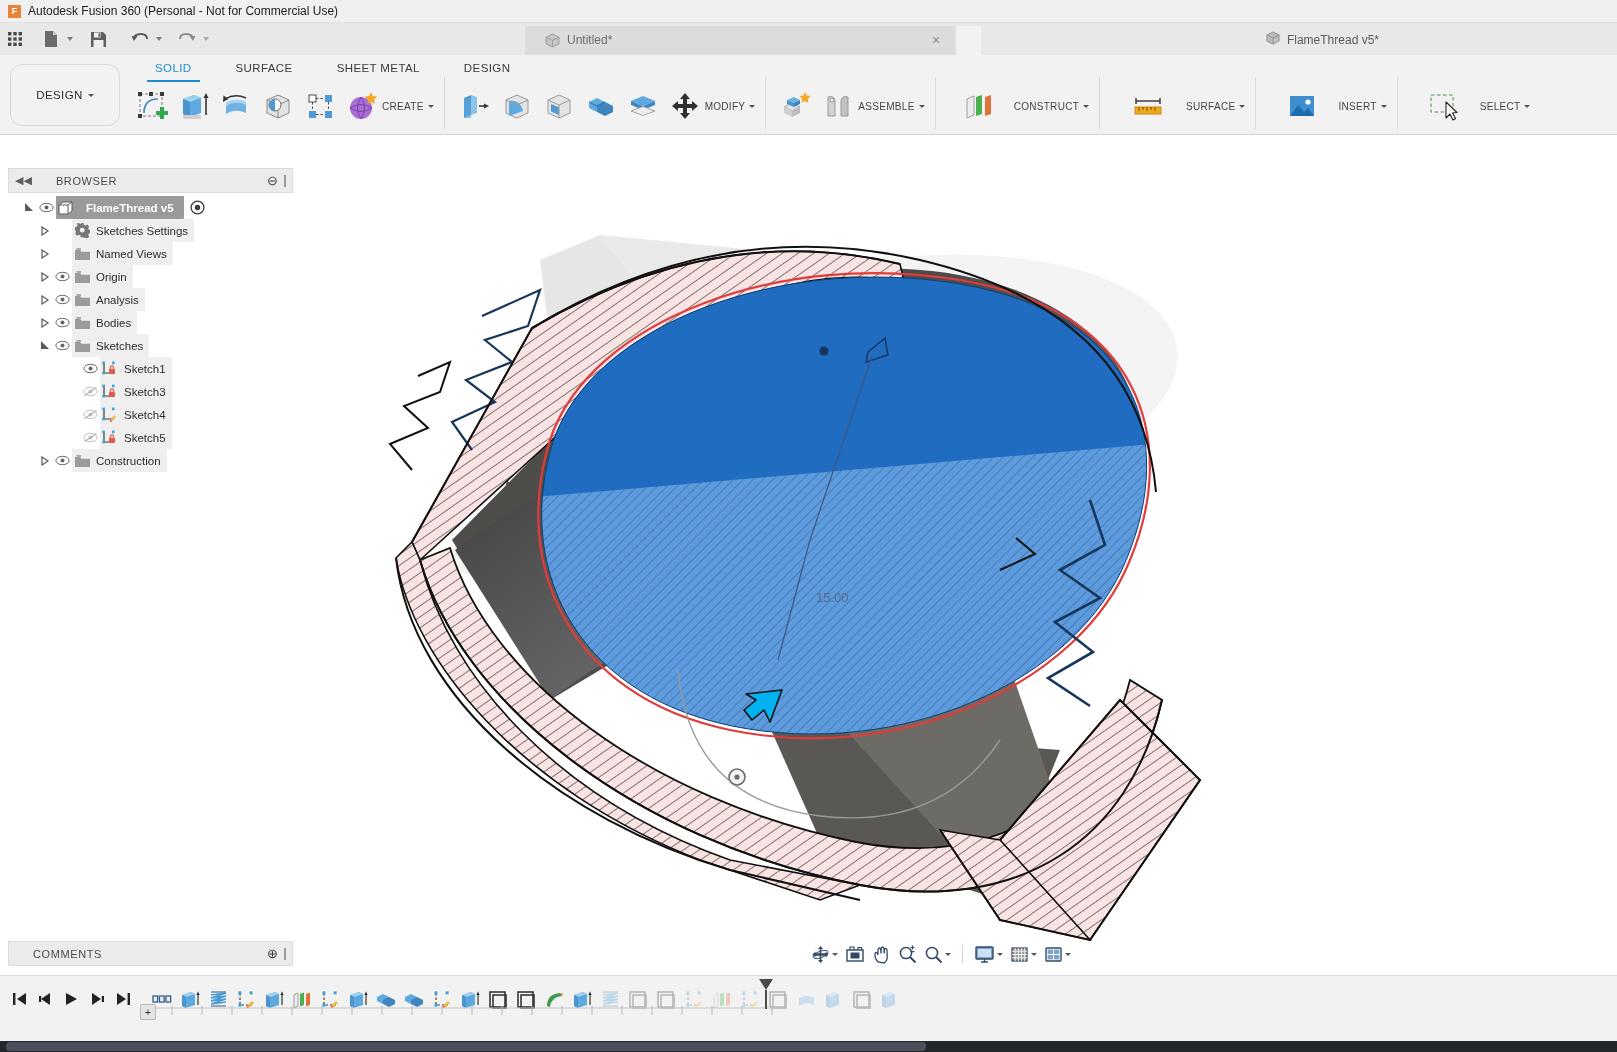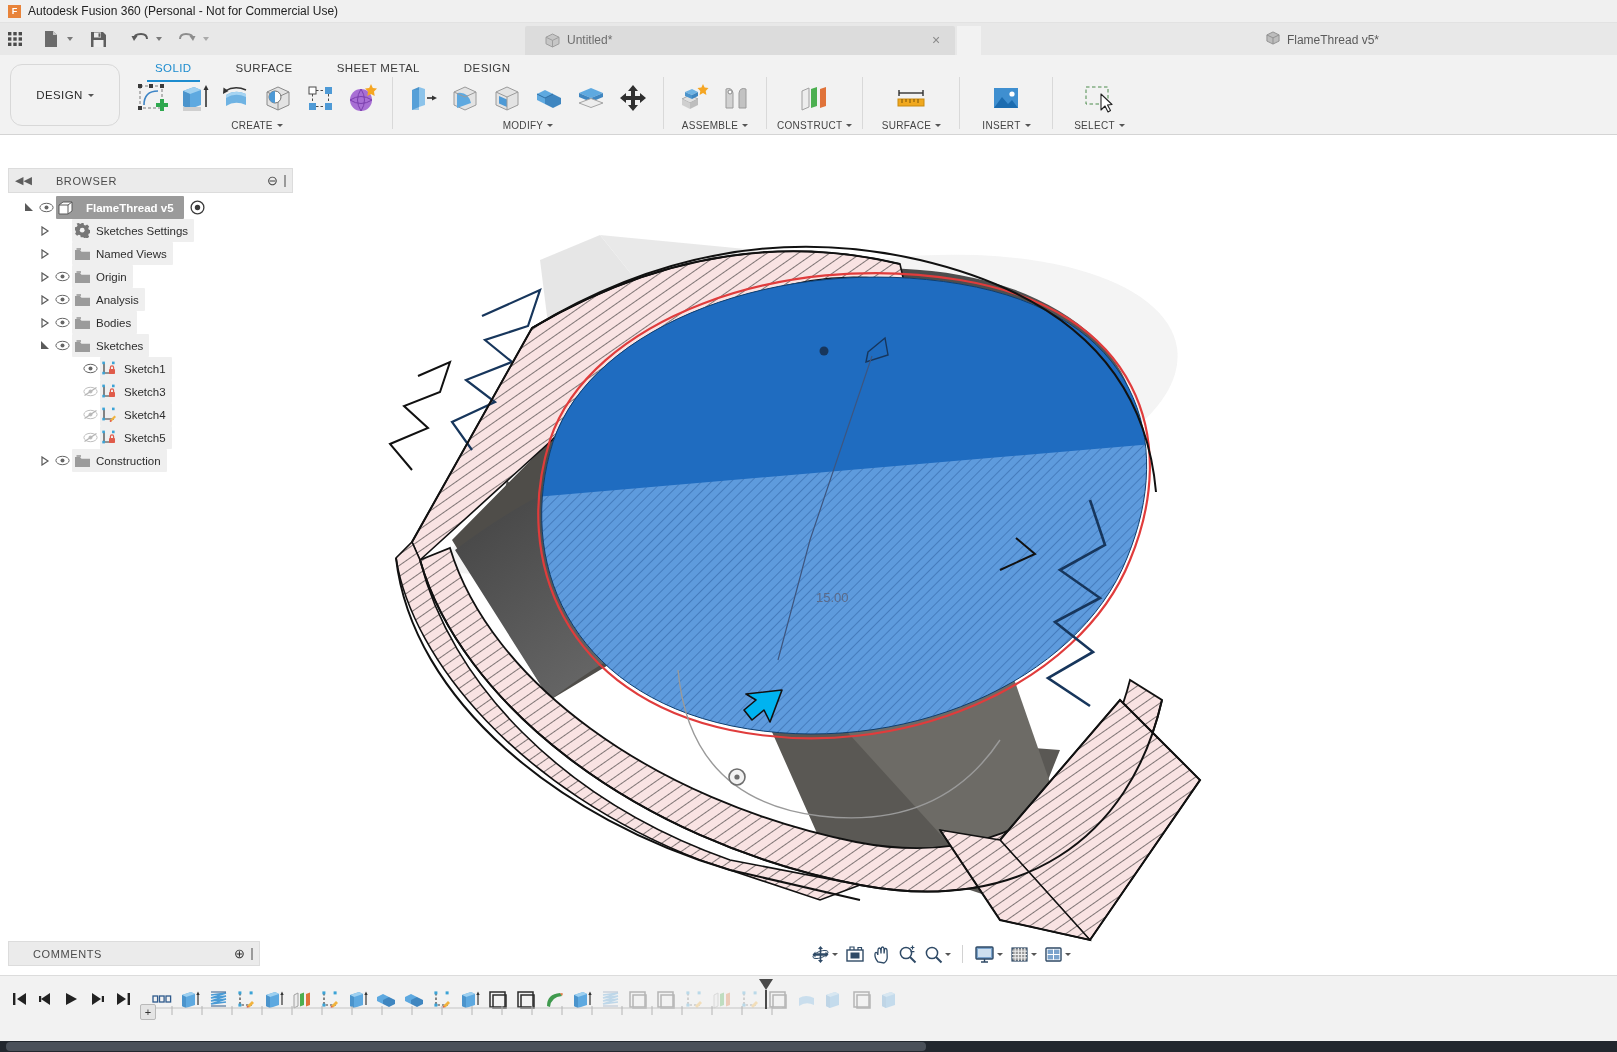--- a/index.html
+++ b/index.html
@@ -66,21 +66,21 @@
     display:flex; align-items:center; justify-content:center; gap:5px;
   }
   .design-btn .lbl { font-size:11.5px; color:#2b2b2b; letter-spacing:.4px; }
 
   .tabrow { position:absolute; left:133px; top:2px; height:22px; display:flex; align-items:center; gap:0px;}
   .ribtab { font-size:11.5px; color:#3a3a3a; letter-spacing:.4px; padding:0 22px; position:relative; height:22px; line-height:22px;}
   .ribtab.active { color:#1d8ccf; }
   .ribtab.active:after { content:""; position:absolute; left:14px; right:14px; bottom:-3px; height:2.5px; background:#1d8ccf;}
 
   .panels { position:absolute; left:128px; top:22px; height:58px; display:flex; align-items:flex-start; }
-  .panel { display:flex; flex-direction:column; align-items:center; position:relative; padding:0 4px; height:58px;}
+  .panel { display:flex; flex-direction:row; align-items:center; position:relative; padding:0 4px; height:58px;}
   .panel .icons { display:flex; align-items:flex-start; gap:2px; height:42px; }
   .panel .ptitle { font-size:10px; color:#444; letter-spacing:.3px; display:flex; align-items:center; gap:4px; margin-top:1px;}
   .panel-sep { width:1px; height:52px; background:#d9d9d9; margin:0 6px; align-self:flex-start;}
   .tool { width:40px; height:42px; display:flex; align-items:center; justify-content:center; }
   .tool svg { display:block; }
   .tiny-caret { width:0;height:0;border-left:3px solid transparent;border-right:3px solid transparent;border-top:3.5px solid #555;}
 
   
   .browser {
     position:absolute; left:8px; top:168px; width:285px; height:25px;
@@ -97,21 +97,21 @@
   .tw { width:14px; height:23px; display:flex; align-items:center; justify-content:center; }
   .tlabel { font-size:11.5px; color:#2d2d2d; background:#efefef; padding:2px 6px 2px 4px; border-radius:1px; white-space:nowrap;}
   .tlabel.root { background:#9a9a9a; color:#fff; font-weight:bold; padding:2px 10px;}
   .eye { width:20px; height:23px; display:flex; align-items:center; justify-content:center;}
   .ico-slot { width:20px; height:23px; display:flex; align-items:center; justify-content:center;}
   .grp { display:flex; align-items:center; background:#efefef; border-radius:1px;}
   .grp.rootgrp { background:#9a9a9a; }
 
   
   .comments {
-    position:absolute; left:8px; top:941px; width:252px; height:25px;
+    position:absolute; left:8px; top:941px; width:285px; height:25px;
     background:#ebebeb; border:1px solid #dcdcdc;
     display:flex; align-items:center; padding:0 6px;
   }
   .comments .clabel { font-size:11px; color:#4b4b4b; letter-spacing:.6px; margin-left:18px; }
 
   
   .viewport { position:absolute; left:300px; top:140px; width:1317px; height:830px; background:#fff; overflow:hidden; }
 
   
   .navbar { position:absolute; left:808px; top:940px; height:28px; display:flex; align-items:center; gap:1px; }

